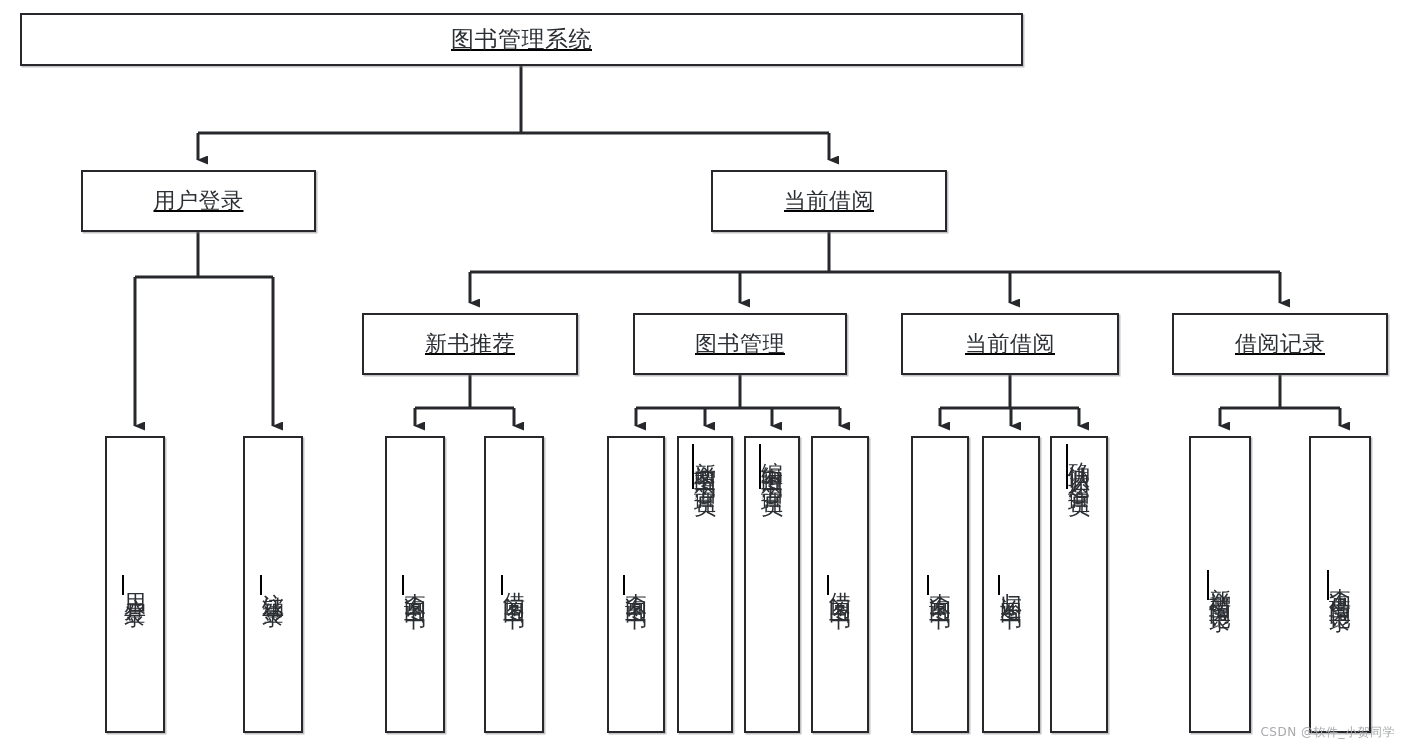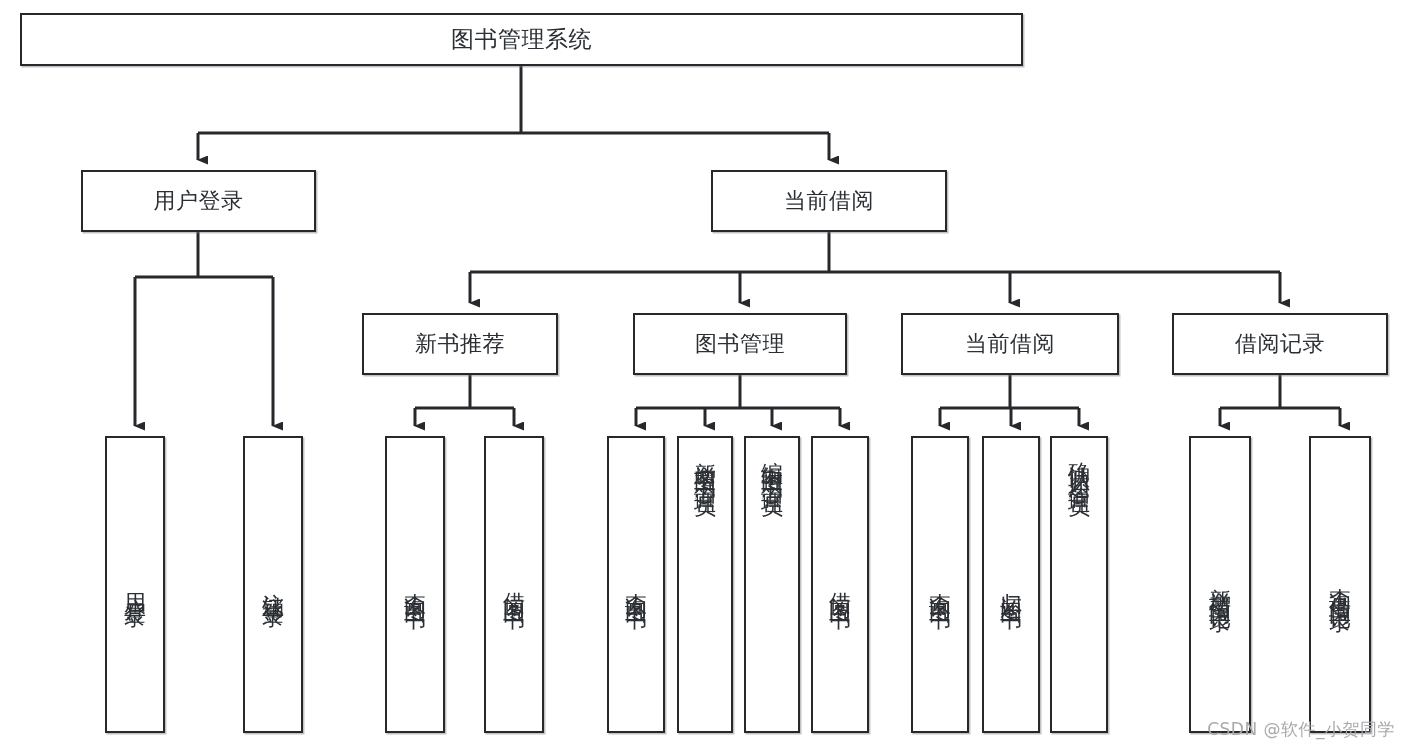--- a/index.html
+++ b/index.html
@@ -30,20 +30,21 @@
   }
   .node {
     position: absolute;
     box-sizing: border-box;
     background: #ffffff;
     border: 2px solid #a3a3a3;
     display: flex;
     align-items: center;
     justify-content: center;
     box-shadow: 1.5px 1.5px 0 0 rgba(120,120,125,0.45);
+    text-decoration: underline;
   }
   .node-label {
     color: #2b2f33;
     letter-spacing: 0.5px;
     white-space: nowrap;
     line-height: 1.05;
   }
   
   .node.horiz .node-label {
     font-size: 22px;
@@ -65,21 +66,21 @@
     text-orientation: upright;
     font-size: 22px;
     letter-spacing: 5px;
     white-space: nowrap;
     line-height: 1;
   }
   #watermark {
     position: absolute;
     right: 10px;
     bottom: 6px;
-    font-size: 17px;
+    font-size: 12px;
     color: #a8a9ab;
     letter-spacing: 0.5px;
     white-space: nowrap;
   }
 </style>
 </head>
 <body>
 
 <div id="diagram-canvas">
 
@@ -137,21 +138,21 @@
     <span class="node-label">图书管理系统</span>
   </div>
 
   <div class="node horiz" style="left: 81px; top: 170px; width: 235px; height: 62px; border-color: rgb(38, 40, 43);">
     <span class="node-label">用户登录</span>
   </div>
   <div class="node horiz" style="left: 711px; top: 170px; width: 236px; height: 62px; border-color: rgb(38, 40, 43);">
     <span class="node-label">当前借阅</span>
   </div>
 
-  <div class="node horiz" style="left: 362px; top: 313px; width: 196px; height: 62px; border-color: rgb(38, 40, 43);">
+  <div class="node horiz" style="left: 362px; top: 313px; width: 216px; height: 62px; border-color: rgb(38, 40, 43);">
     <span class="node-label">新书推荐</span>
   </div>
   <div class="node horiz" style="left: 633px; top: 313px; width: 214px; height: 62px; border-color: rgb(38, 40, 43);">
     <span class="node-label">图书管理</span>
   </div>
   <div class="node horiz" style="left: 1172px; top: 313px; width: 216px; height: 62px; border-color: rgb(38, 40, 43);">
     <span class="node-label">借阅记录</span>
   </div>
   <div class="node horiz" style="left: 901px; top: 313px; width: 218px; height: 62px; border-color: rgb(38, 40, 43);">
     <span class="node-label">当前借阅</span>

